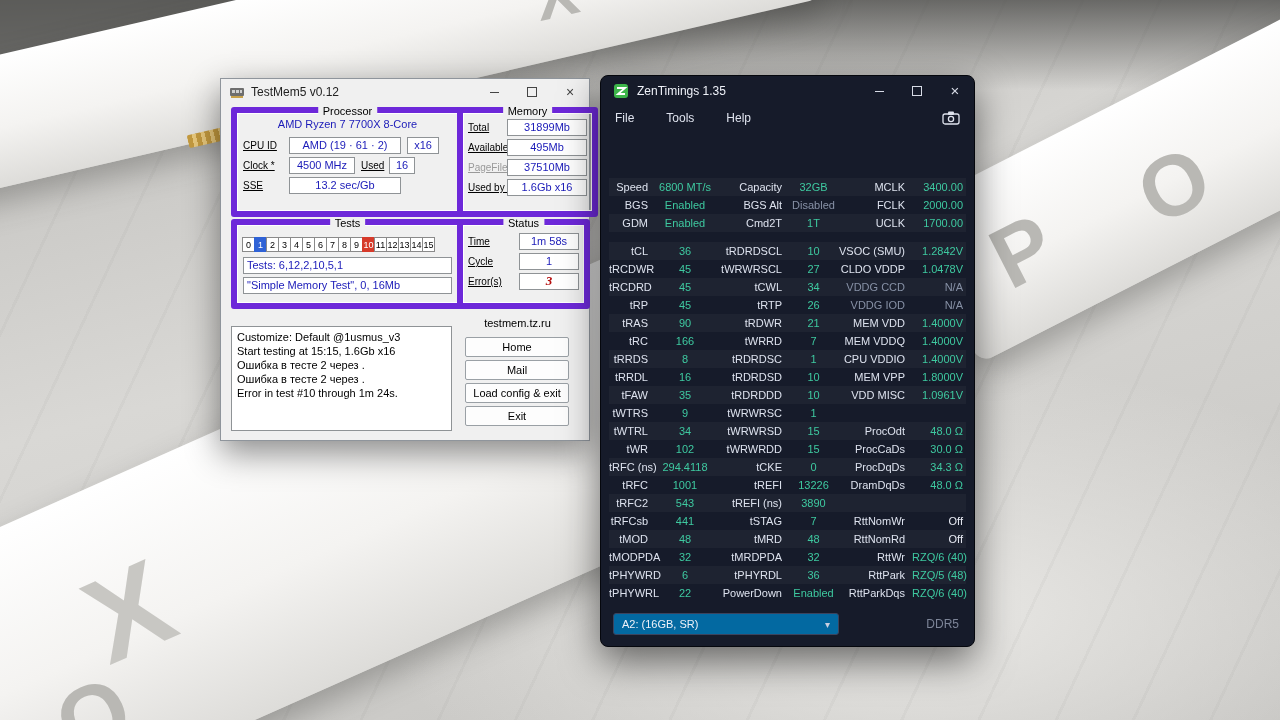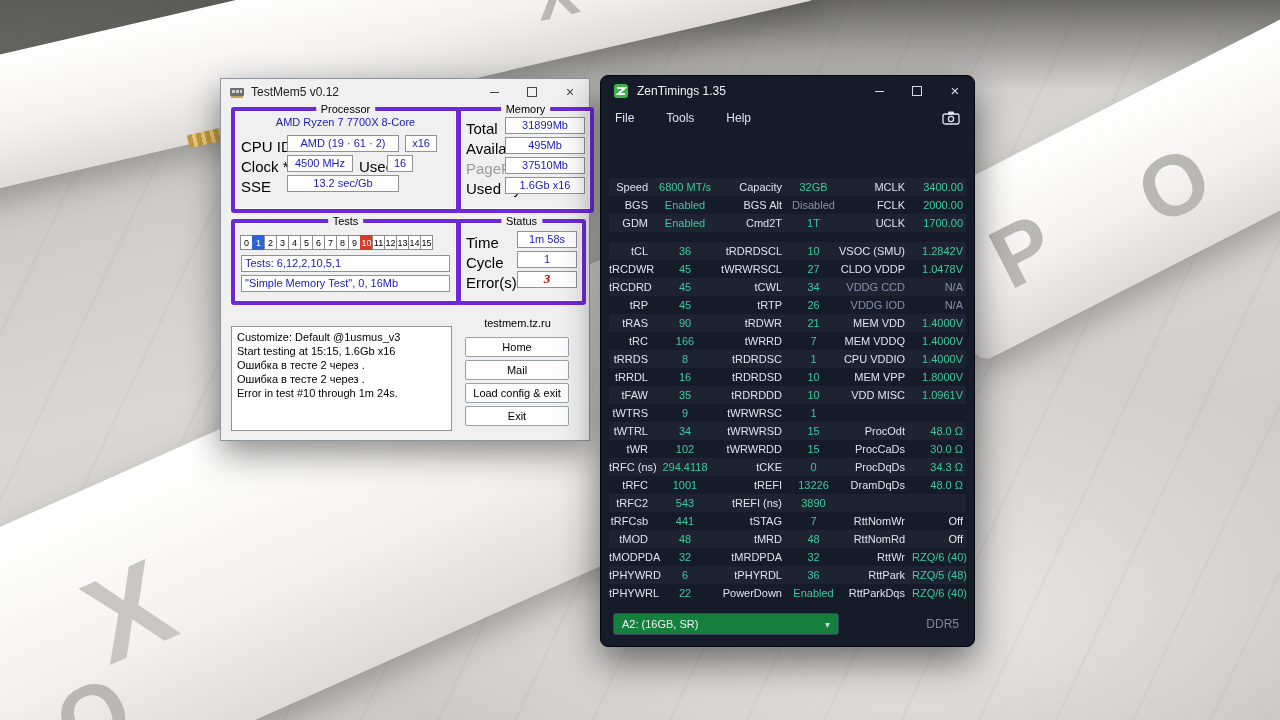--- a/index.html
+++ b/index.html
@@ -24,24 +24,24 @@
   
   .tm5{position:absolute;left:220px;top:78px;width:368px;height:361px;background:#f0f0f0;
     border:1px solid #8f959c;box-shadow:0 12px 32px rgba(0,0,0,.45);font-size:11px;color:#000;}
   .tm5-titlebar{position:absolute;left:0;top:0;right:0;height:26px;display:flex;align-items:center;padding-left:8px;}
   .tm5-title{margin-left:6px;font-size:12px;color:#222;}
   .tm5-ctrls{margin-left:auto;display:flex;height:26px;}
   .tm5-ctrl{width:38px;height:26px;display:flex;align-items:center;justify-content:center;color:#444;}
   .glyph-min{display:inline-block;width:9px;border-bottom:1px solid #444;}
   .glyph-max{display:inline-block;width:8px;height:8px;border:1px solid #444;}
   .glyph-close{font-size:14px;line-height:14px;color:#444;}
-  .gb{position:absolute;border:4px solid #6d28d9;border-radius:3px;box-shadow:inset 0 0 0 1px #ffffff;}
+  .gb{position:absolute;border:6px solid #6d28d9;border-radius:3px;box-shadow:inset 0 0 0 1px #ffffff;}
   .gb-label{position:absolute;top:-8px;left:50%;transform:translateX(-50%);background:#f0f0f0;
     padding:0 5px;font-size:11px;color:#000;white-space:nowrap;}
-  .tm-label{font-size:15px;color:#000;white-space:nowrap;}
+  .tm-label{font-size:10px;color:#000;white-space:nowrap;text-decoration:underline;}
   .tm-label.dim{color:#9a9a9a;}
   .tm-field{box-sizing:border-box;background:#fff;border:1px solid #8f9396;color:#1a1ab8;
     font-size:11px;height:17px;line-height:15px;padding:0 3px;white-space:nowrap;overflow:hidden;text-align:center;}
   .tm-field.left{text-align:left;}
   .abs{position:absolute;}
   .tm-cpuname{position:absolute;left:0;right:0;top:5px;text-align:center;color:#1a1ab8;font-size:11px;}
   #tm-memory-rows{position:absolute;left:0;right:0;top:6px;}
   .tm-mem-row{position:relative;height:20px;}
   .tm-mem-row .tm-label{position:absolute;left:5px;top:3px;}
   .tm-mem-field{position:absolute;right:5px;top:0;width:80px;}
@@ -83,21 +83,21 @@
   #zt-rows{position:absolute;left:8px;top:166px;}
   .zt-row{display:grid;grid-template-columns:46px 60px 74px 49px 74px 54px;height:18px;align-items:center;}
   #zt-header .zt-row:nth-child(odd),#zt-rows .zt-row:nth-child(odd){background:rgba(255,255,255,.035);}
   .zt-l{text-align:right;padding-right:7px;color:#dde2ee;white-space:nowrap;font-size:11px;}
   .zt-l.dim{color:#8791a6;}
   .zt-v{text-align:center;color:#3ec9a0;white-space:nowrap;font-size:11px;}
   .zt-v.c2{text-align:right;padding-right:3px;}
   .zt-v.gray{color:#8791a6;}
   .zt-v.white{color:#e8ebf4;}
   .zt-dd{position:absolute;left:12px;top:537px;width:226px;height:22px;box-sizing:border-box;
-    background:#15803d;border:1px solid #3b445e;border-radius:3px;display:flex;align-items:center;
+    background:#0369a1;border:1px solid #3b445e;border-radius:3px;display:flex;align-items:center;
     padding:0 8px;font-size:11px;color:#eef1f8;}
   .zt-dd-caret{margin-left:auto;color:#c9cfe0;font-size:10px;}
   .zt-ddr{position:absolute;right:15px;top:541px;font-size:12px;color:#7d8598;}
 </style>
 </head>
 <body>
 
 <div class="desktop">
 
   <div class="bg-topshade"></div>

